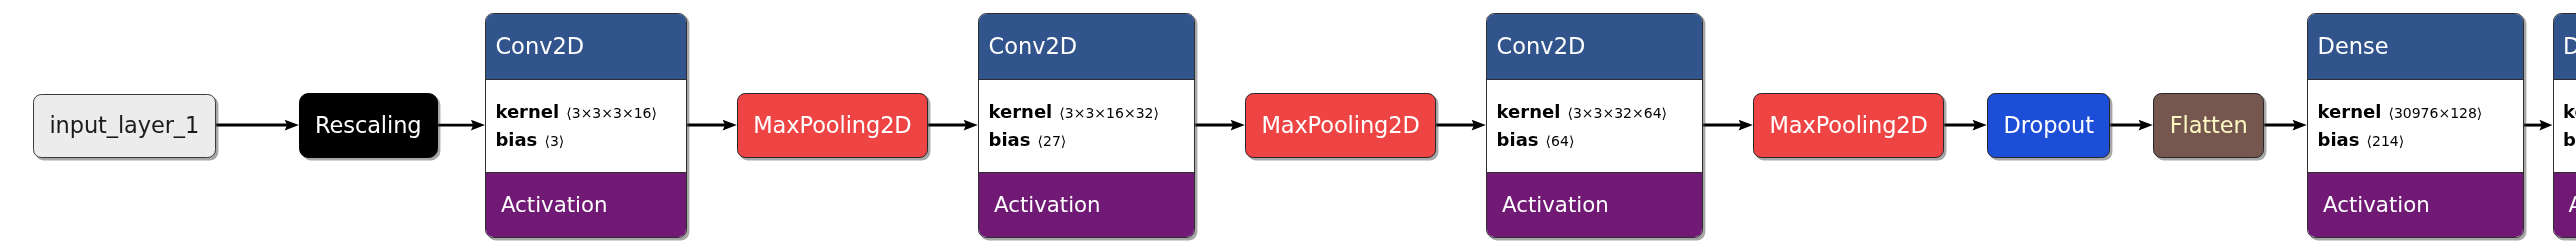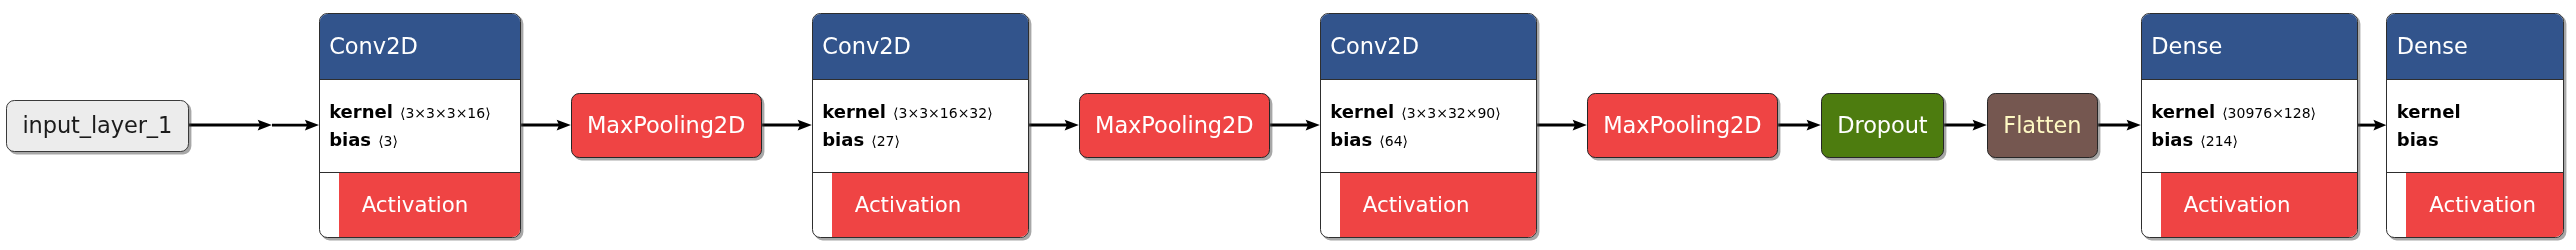--- a/index.html
+++ b/index.html
@@ -54,35 +54,36 @@
   .pill .pill-label {
     font-size: 22.5px;
     line-height: 1;
     white-space: nowrap;
     letter-spacing: -0.1px;
   }
 
   .pill.io {
     background: #ececec;
     border-color: #3a3a3a;
-    height: 52px;
+    height: 64px;
+    margin-left: 27px;
   }
   .pill.io .pill-label { color: #1b1b1b; }
 
   .pill.rescale {
     background: #000000;
     border-color: #000000;
     border-radius: 9.5px;
   }
   .pill.rescale .pill-label { color: #ffffff; }
 
   .pill.pool { background: #ef4444; border-color: #262626; }
   .pill.pool .pill-label { color: #ffffff; }
 
-  .pill.dropout { background: #4d7c0f; border-color: #262626; }
+  .pill.dropout { background: #1d4ed8; border-color: #262626; }
   .pill.dropout .pill-label { color: #ffffff; }
 
   .pill.flatten { background: #755750; border-color: #262626; }
   .pill.flatten .pill-label { color: #fef9c3; }
 
   
   .card {
     width: 202px;
     height: 225px;
     border-radius: 8.3px;
@@ -138,27 +139,26 @@
     line-height: 1;
   }
   .param-shape {
     font-size: 14px;
     color: #000000;
     line-height: 1;
   }
 
   .card-foot {
     height: 64px;
-    background: #ef4444;
-    display: flex;
-    align-items: center;
-    padding-left: 23px;
+    background: #701a75;
+    display: flex;
+    align-items: center;
+    padding-left: 15px;
     box-sizing: border-box;
     flex: 0 0 auto;
-    margin-left: 19px;
   }
   .card-foot .foot-label {
     color: #ffffff;
     font-size: 21.3px;
     line-height: 1;
     white-space: nowrap;
   }
 
   
   .arrow {
@@ -180,20 +180,23 @@
       <span class="pill-label">input_layer_1</span>
     </div>
 
     <div class="arrow" style="width:83px">
       <svg width="83" height="14.2" viewBox="0 0 140 24">
           <line x1="0" y1="12" x2="122" y2="12" stroke="#000" stroke-width="5"></line>
           <polygon points="140,12 116,3 120,12 116,21" fill="#000"></polygon>
         </svg>
     </div>
 
+    <div class="node pill rescale">
+      <span class="pill-label">Rescaling</span>
+    </div>
 
     <div class="arrow" style="width:47px">
       <svg width="47" height="14.2" viewBox="0 0 80 24">
           <line x1="0" y1="12" x2="62" y2="12" stroke="#000" stroke-width="5"></line>
           <polygon points="80,12 56,3 60,12 56,21" fill="#000"></polygon>
         </svg>
     </div>
 
     <div class="node card">
       <div class="card-head">
@@ -269,21 +272,21 @@
         </svg>
     </div>
 
     <div class="node card wide">
       <div class="card-head">
         <span class="head-label">Conv2D</span>
       </div>
       <div class="card-body">
         <div class="param-row">
           <span class="param-name">kernel</span>
-          <span class="param-shape">⟨3×3×32×90⟩</span>
+          <span class="param-shape">⟨3×3×32×64⟩</span>
         </div>
         <div class="param-row">
           <span class="param-name">bias</span>
           <span class="param-shape">⟨64⟩</span>
         </div>
       </div>
       <div class="card-foot">
         <span class="foot-label">Activation</span>
       </div>
     </div>

